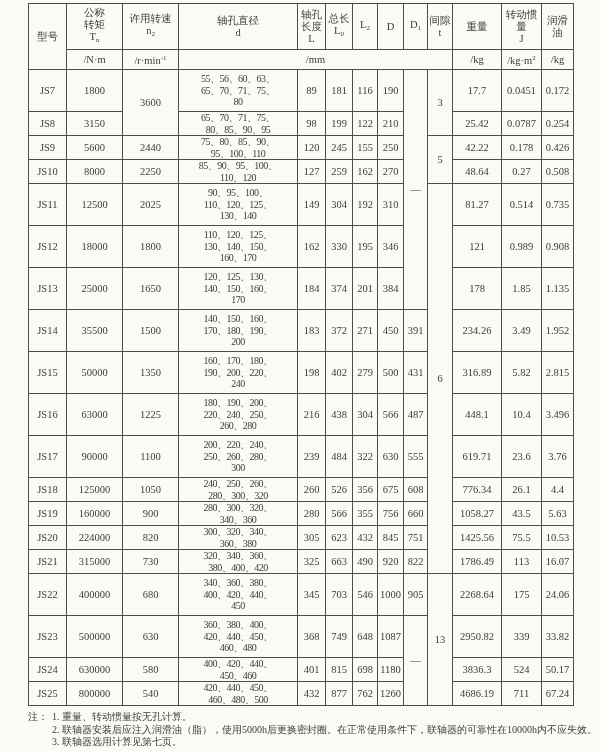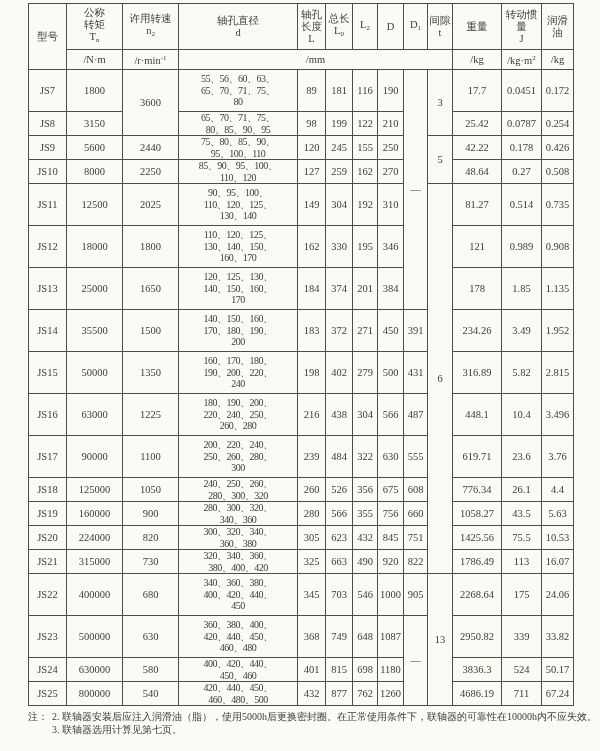--- a/index.html
+++ b/index.html
@@ -402,17 +402,18 @@
           <td>1260</td>
           <td>4686.19</td>
           <td>711</td>
           <td>67.24</td>
         </tr>
       </tbody>
   </table>
 
   <div class="notes">
     <span class="notes-label">注：</span>
+    <div class="note-item">1. 重量、转动惯量按无孔计算。</div>
     <div class="note-item">2. 联轴器安装后应注入润滑油（脂），使用5000h后更换密封圈。在正常使用条件下，联轴器的可靠性在10000h内不应失效。</div>
     <div class="note-item">3. 联轴器选用计算见第七页。</div>
   </div>
 
 </div>
 
 </body></html>

